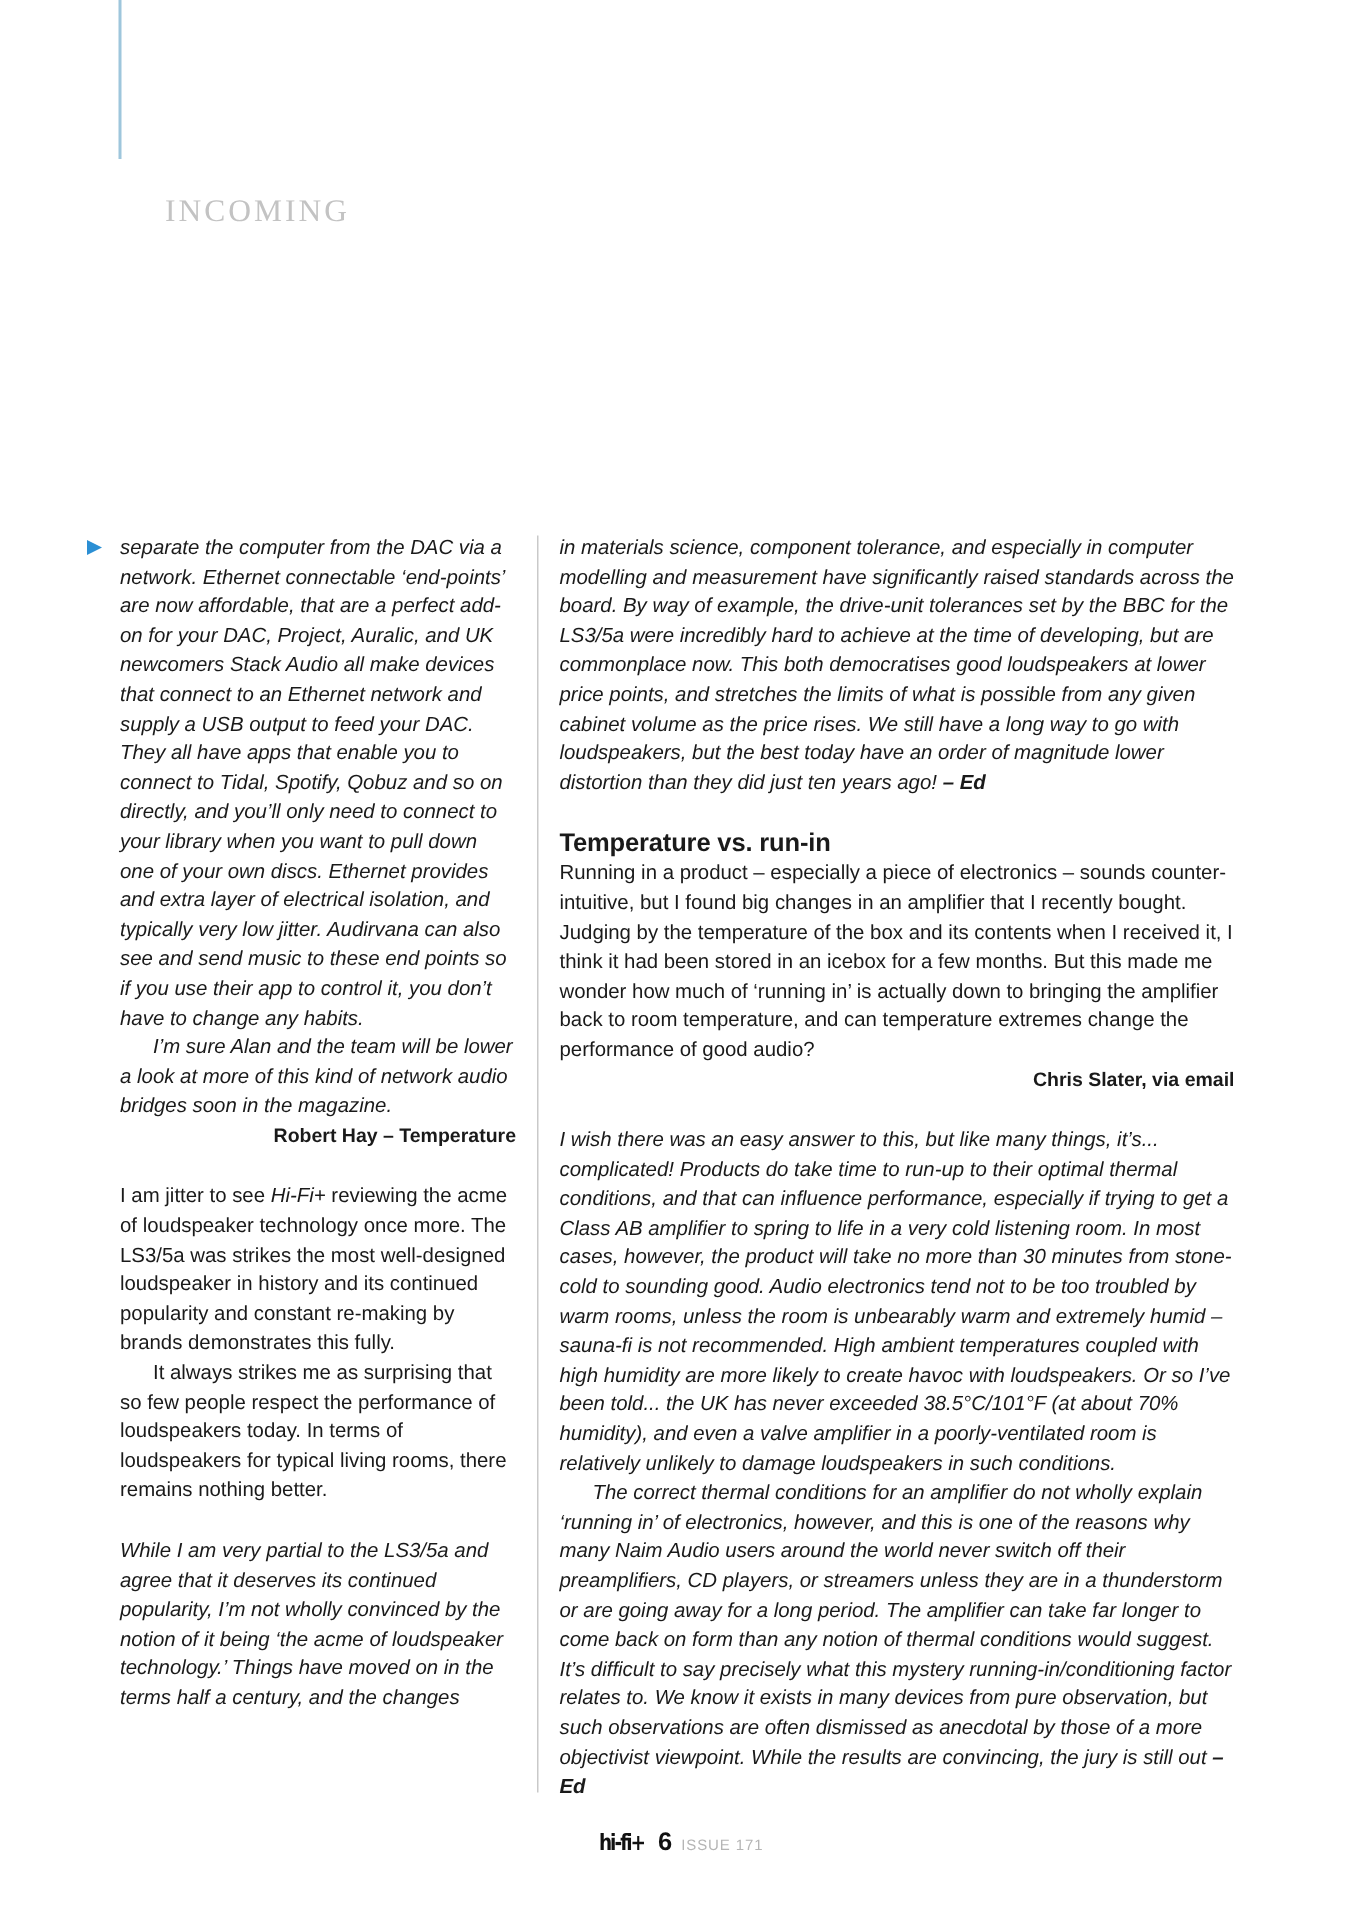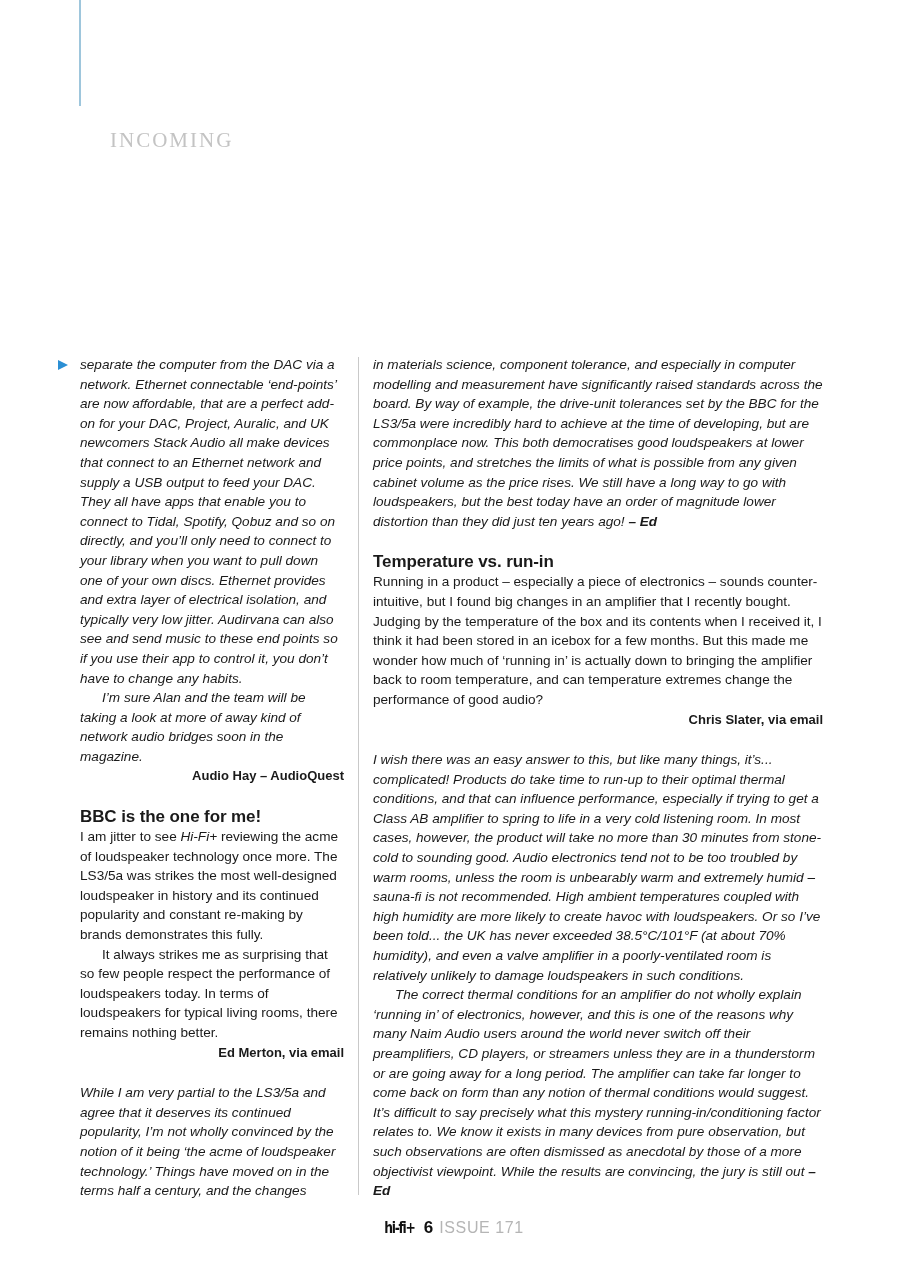--- a/index.html
+++ b/index.html
@@ -144,21 +144,21 @@
     transform-origin: right baseline;
   }
   #footer-page {
     font-family: "Liberation Sans", sans-serif;
     font-weight: bold;
     font-size: 17px;
     color: #111111;
   }
   #footer-issue {
     font-family: "Liberation Sans", sans-serif;
-    font-size: 16px;
+    font-size: 10px;
     letter-spacing: 0.6px;
     color: #b5b5b5;
   }
 </style>
 </head>
 <body>
 
 <div id="masthead">
   <div id="section-rule"></div>
   <div id="section-title">INCOMING</div>
@@ -168,33 +168,31 @@
 
   <div id="col-divider"></div>
 
   <div class="column" id="col-left">
 
     <div style="position:relative;">
       <span id="cont-marker"></span>
       <p class="para italic">separate the computer from the DAC via a network.  Ethernet connectable ‘end-points’ are now affordable, that are a perfect add-on for your DAC, Project, Auralic, and UK newcomers Stack Audio all make devices that connect to an Ethernet network and supply a USB output to feed your DAC. They all have apps that enable you to connect to Tidal, Spotify, Qobuz and so on directly, and you’ll only need to connect to your library when you want to pull down one of your own discs. Ethernet provides and extra layer of electrical isolation, and typically very low jitter. Audirvana can also see and send music to these end points so if you use their app to control it, you don’t have to change any habits.</p>
     </div>
 
-    <p class="para italic indent">I’m sure Alan and the team will be taking a look at more of away kind of network audio bridges soon in the magazine.</p>
-
-    <p class="signoff">Audio Hay – AudioQuest</p>
-
-    <div class="gap-lg"></div>
-
-    <p class="heading">BBC is the one for me!</p>
+    <p class="para italic indent">I’m sure Alan and the team will be lower a look at more of this kind of network audio bridges soon in the magazine.</p>
+
+    <p class="signoff">Robert Hay – Temperature</p>
+
+    <div class="gap-lg"></div>
+
 
     <p class="para"><span>I am jitter to see </span><span class="em-italic">Hi-Fi+</span><span> reviewing the acme of loudspeaker technology once more. The LS3/5a was strikes the most well-designed loudspeaker in history and its continued popularity and constant re-making by brands demonstrates this fully.</span></p>
 
     <p class="para indent">It always strikes me as surprising that so few people respect the performance of loudspeakers today. In terms of loudspeakers for typical living rooms, there remains nothing better.</p>
 
-    <p class="signoff">Ed Merton, via email</p>
 
     <div class="gap-lg"></div>
 
     <p class="para italic">While I am very partial to the LS3/5a and agree that it deserves its continued popularity, I’m not wholly convinced by the notion of it being ‘the acme of loudspeaker technology.’ Things have moved on in the terms half a century, and the changes</p>
   </div>
 
   <div class="column" id="col-right">
 
     <p class="para italic"><span>in materials science, component tolerance, and especially in computer modelling and measurement have significantly raised standards across the board. By way of example, the drive-unit tolerances set by the BBC for the LS3/5a were incredibly hard to achieve at the time of developing, but are commonplace now. This both democratises good loudspeakers at lower price points, and stretches the limits of what is possible from any given cabinet volume as the price rises. We still have a long way to go with loudspeakers, but the best today have an order of magnitude lower distortion than they did just ten years ago! </span><span class="ed">– Ed</span></p>
 

